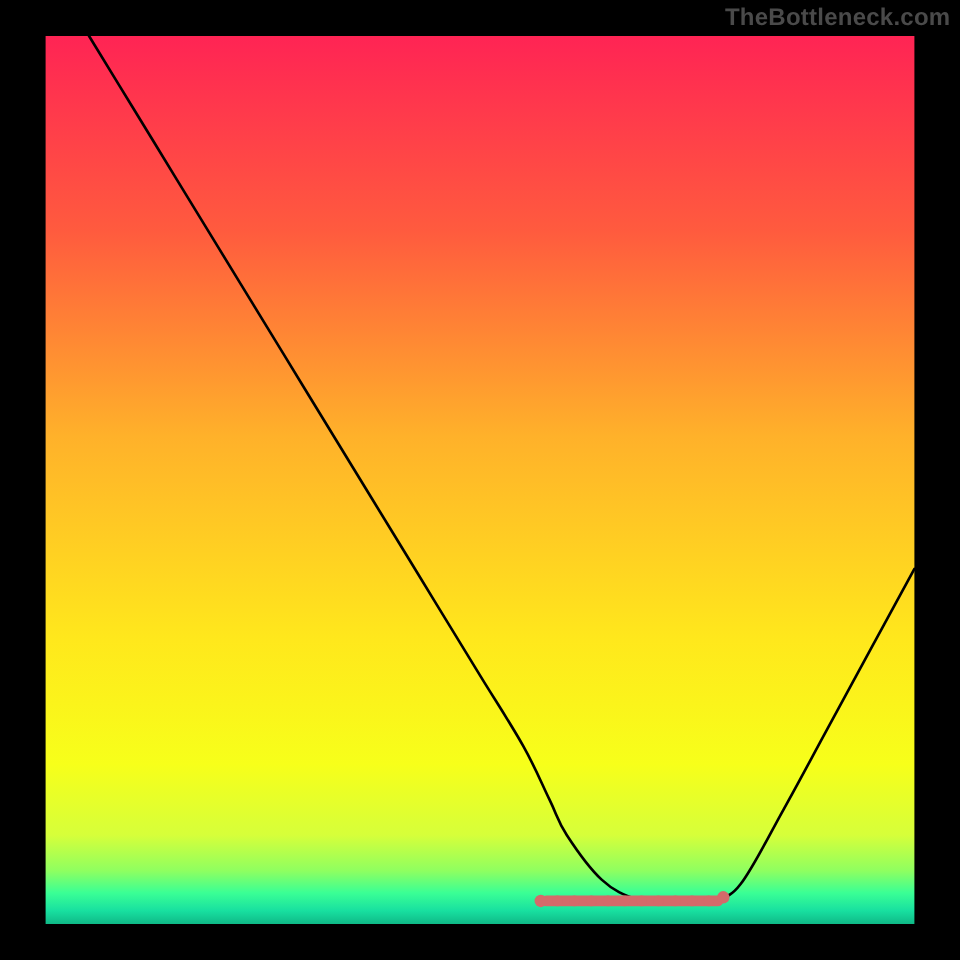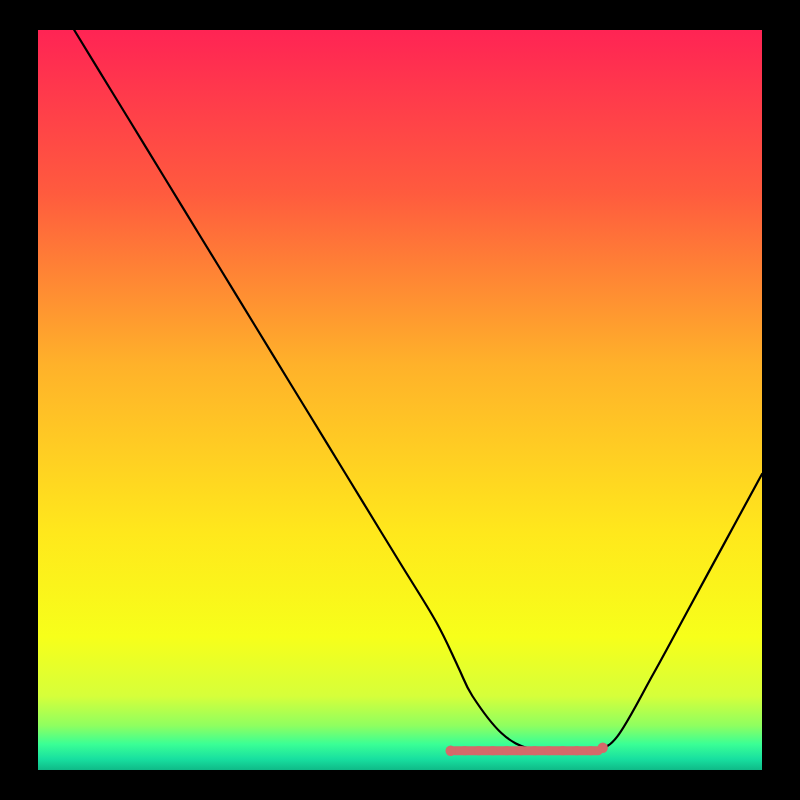--- a/index.html
+++ b/index.html
@@ -30,20 +30,21 @@
   svg {
     position: absolute;
     top: 0;
     left: 0;
   }
 </style>
 </head>
 <body>
 
 <div class="frame">
+  <div class="watermark">TheBottleneck.com</div>
 
   <svg id="chart-svg" width="800" height="800">
     <defs>
       <linearGradient id="bg-grad" x1="0" y1="0" x2="0" y2="1">
           <stop offset="0%" stop-color="#ff2454"></stop>
           <stop offset="22%" stop-color="#ff5b3e"></stop>
           <stop offset="45%" stop-color="#ffb12a"></stop>
           <stop offset="68%" stop-color="#ffe81c"></stop>
           <stop offset="82%" stop-color="#f7ff1a"></stop>
           <stop offset="90%" stop-color="#d6ff3a"></stop>

